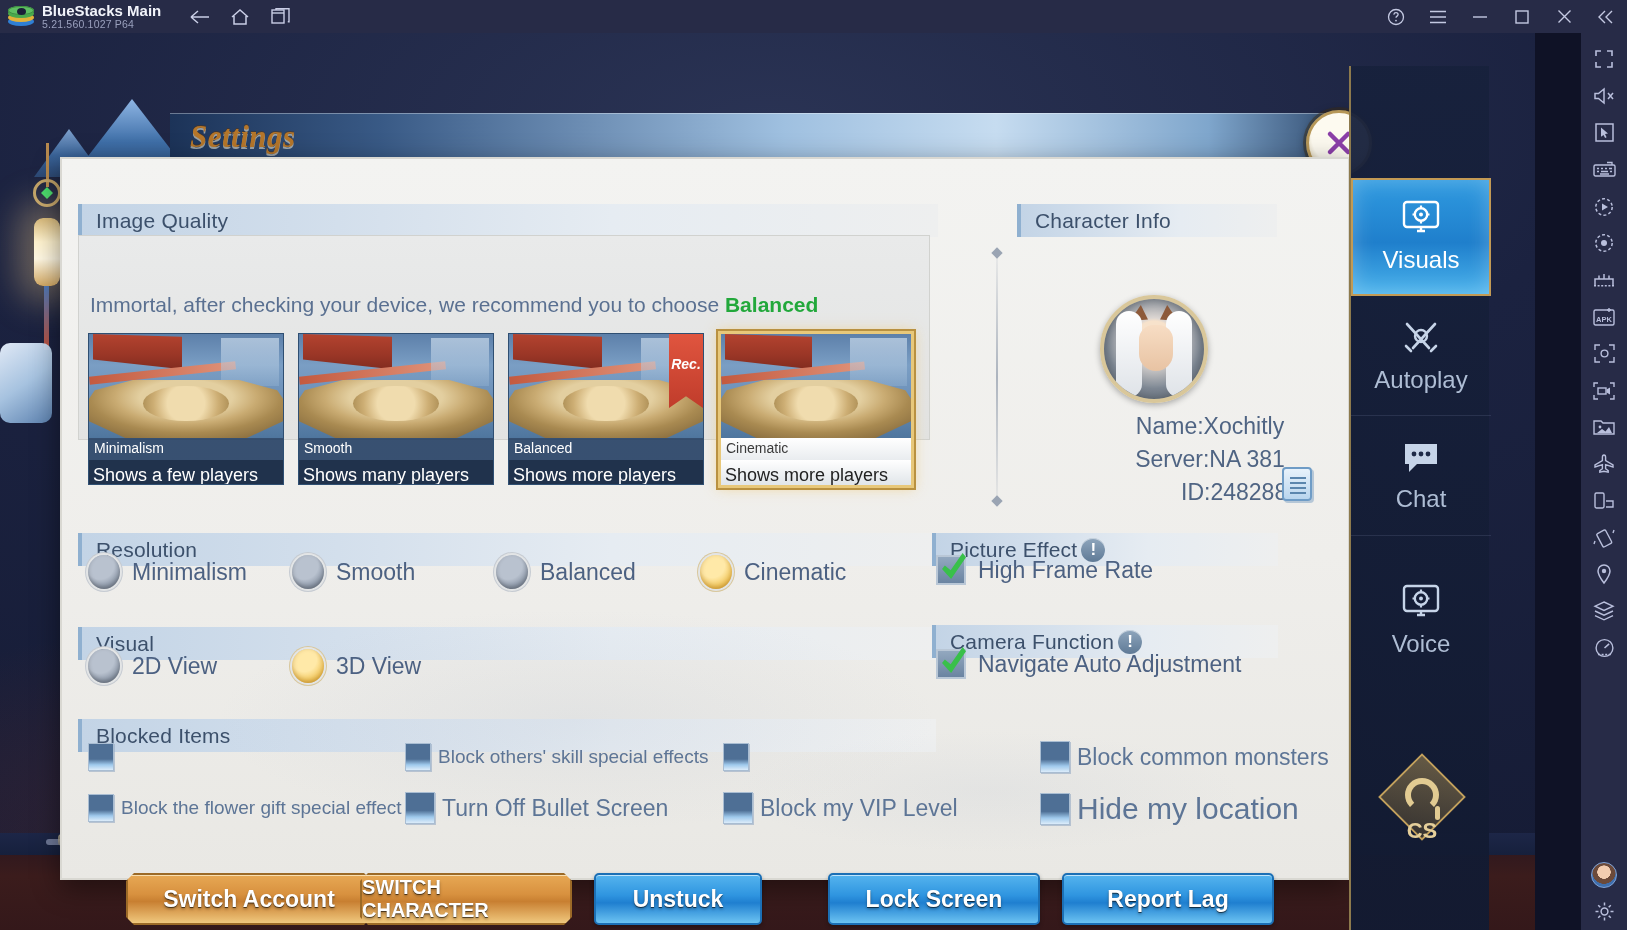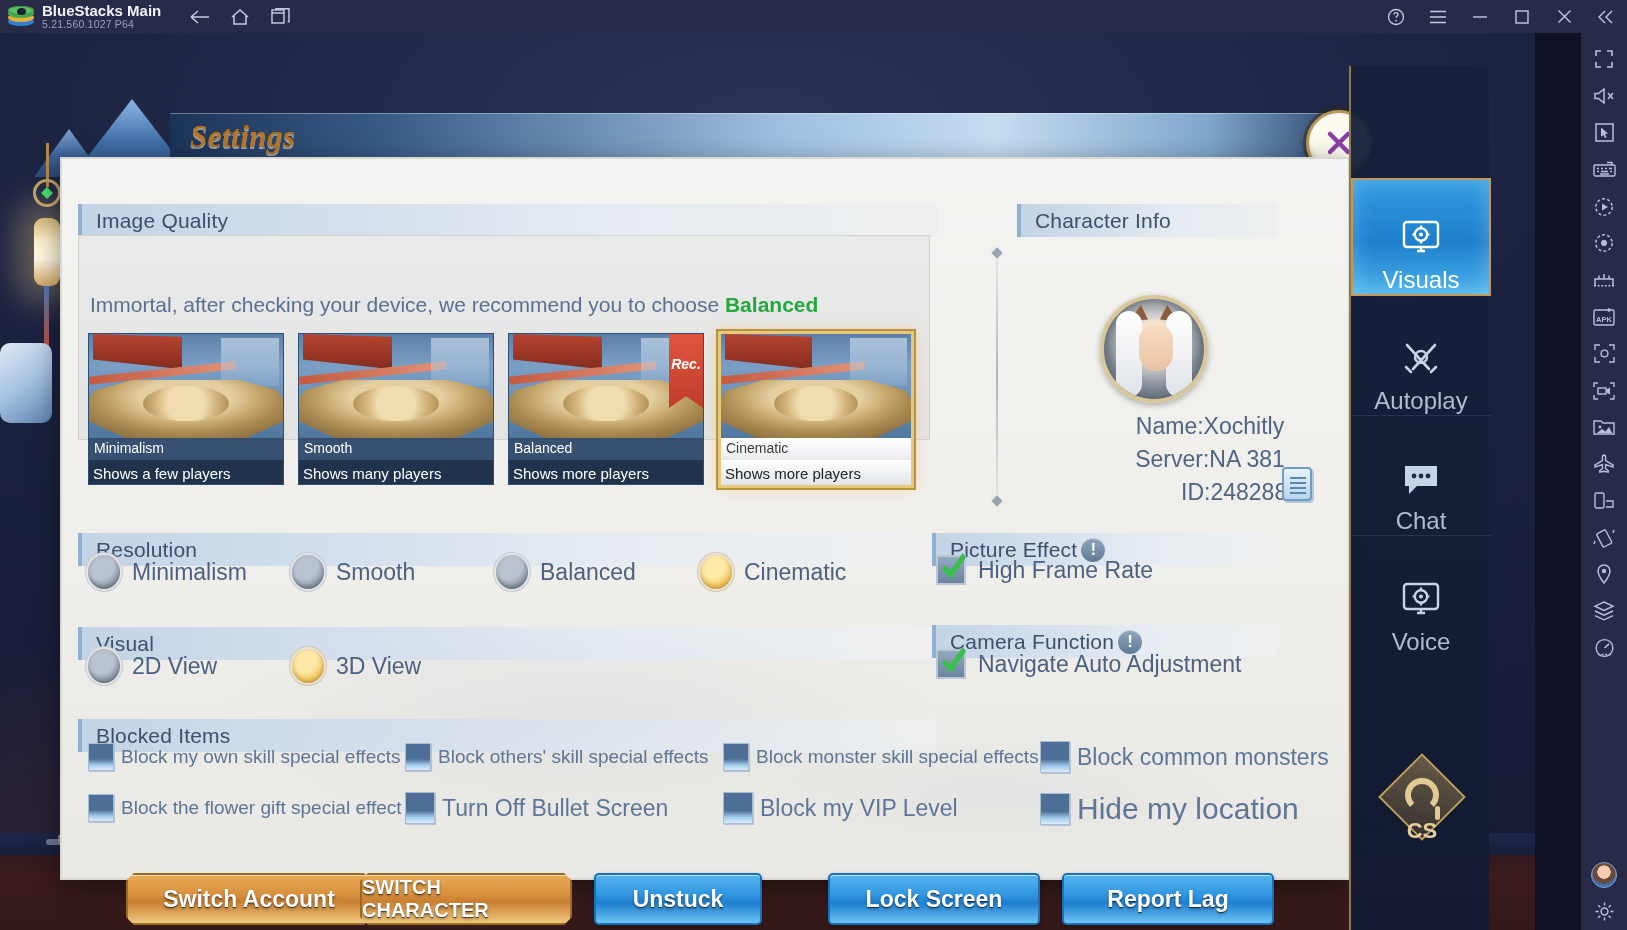--- a/index.html
+++ b/index.html
@@ -240,21 +240,21 @@
     background: rgba(70,160,70,.55); border-radius: 4px;
   }
   .thumb-label {
     position:absolute; left: 0; right: 0; top: 104px; height: 22px;
     background: rgba(30,58,96,.88);
     color:#fff; font-size: 14px; padding: 2px 5px; white-space: nowrap;
   }
   .thumb-sub {
     position:absolute; left: 0; right: 0; top: 126px; height: 26px;
     background: rgba(14,34,62,.92);
-    color:#fff; font-size: 15px; padding: 5px 4px; white-space: nowrap; font-weight:500;
+    color:#fff; font-size: 18px; padding: 5px 4px; white-space: nowrap; font-weight:500;
   }
   .thumb.sel .thumb-label { background: linear-gradient(180deg,#ffffff,#e9ecef); color:#3a3a3a; }
   .thumb.sel .thumb-sub   { background: linear-gradient(180deg,#ffffff,#dfe4e8); color:#222; }
   .rec-flag {
     position:absolute; right: 0px; top: 0px; width: 34px; height: 74px;
     background: linear-gradient(180deg,#e0553f,#c03c2b);
     clip-path: polygon(0 0, 100% 0, 100% 100%, 50% 84%, 0 100%);
     color:#fff; font-size: 14px; font-weight:700; font-style: italic;
     display:flex; align-items:center; justify-content:center; padding-bottom: 14px;
   }
@@ -372,21 +372,21 @@
 
   
   #rail {
     position:absolute; right: 46px; top: 33px; width: 140px; height: 897px;
     background: linear-gradient(180deg, rgba(23,33,60,.95), rgba(18,26,49,.97));
     border-left: 2px solid #8d7a4d;
     z-index: 50;
   }
   .rail-item {
     position:absolute; left: 0; width: 140px; height: 118px;
-    display:flex; flex-direction:column; align-items:center; justify-content:flex-end; gap: 6px;
+    display:flex; flex-direction:column; align-items:center; justify-content:center; gap: 6px;
     color:#aebdd4; border-bottom: 1px solid rgba(160,180,210,.14);
   }
   .rail-item .rl { font-size: 24px; }
   .rail-item.active {
     background: linear-gradient(180deg,#2f9ae0 0%, #1f7fcc 55%, #49b2ec 100%);
     color:#ffffff;
     border: 2px solid #c29a55;
     box-shadow: inset 0 0 22px rgba(255,255,255,.25);
   }
   #cs-btn {
@@ -649,29 +649,27 @@
       <span class="chk checked"></span>
       <span class="chk-label">High Frame Rate</span>
     </div>
     <div class="chk-row" style="left:876px; top:544px;">
       <span class="chk checked"></span>
       <span class="chk-label">Navigate Auto Adjustment</span>
     </div>
 
     <div class="bi-row" style="left:28px; top:638px;">
       <span class="bi-box"></span>
-      <span class="bi-label">Block my own skill special effects</span>
     </div>
     <div class="bi-row" style="left:345px; top:638px;">
       <span class="bi-box"></span>
       <span class="bi-label">Block others' skill special effects</span>
     </div>
     <div class="bi-row" style="left:663px; top:638px;">
       <span class="bi-box"></span>
-      <span class="bi-label">Block monster skill special effects</span>
     </div>
     <div class="bi-row" style="left:980px; top:636px;">
       <span class="bi-box" style="width:30px;height:32px;"></span>
       <span class="bi-label" style="font-size:23px;">Block common monsters</span>
     </div>
 
     <div class="bi-row" style="left:28px; top:689px;">
       <span class="bi-box"></span>
       <span class="bi-label">Block the flower gift special effect</span>
     </div>
@@ -737,21 +735,21 @@
         <svg width="40" height="34" viewBox="0 0 40 34">
           <path d="M4 3h32v20H16l-8 8v-8H4z" fill="#c6d4e8"></path>
           <circle cx="13" cy="13" r="2.4" fill="#1e2a47"></circle>
           <circle cx="20" cy="13" r="2.4" fill="#1e2a47"></circle>
           <circle cx="27" cy="13" r="2.4" fill="#1e2a47"></circle>
         </svg>
       </span>
       <span class="rl">Chat</span>
     </div>
 
-    <div class="rail-item" style="top:472px; border-bottom:none;">
+    <div class="rail-item" style="top:496px; border-bottom:none;">
       <span>
         <svg width="40" height="36" viewBox="0 0 40 36">
           <rect x="3" y="2" width="34" height="25" rx="3" fill="none" stroke="#c6d4e8" stroke-width="2.4"></rect>
           <circle cx="20" cy="14.5" r="6.2" fill="none" stroke="#c6d4e8" stroke-width="2.4"></circle>
           <circle cx="20" cy="14.5" r="2" fill="#c6d4e8"></circle>
           <path d="M20 5.5v3M20 20.5v3M11.5 14.5h3M25.5 14.5h3" stroke="#c6d4e8" stroke-width="2.2"></path>
           <path d="M16 31h8M20 27v4" stroke="#c6d4e8" stroke-width="2.4"></path>
         </svg>
       </span>
       <span class="rl">Voice</span>

